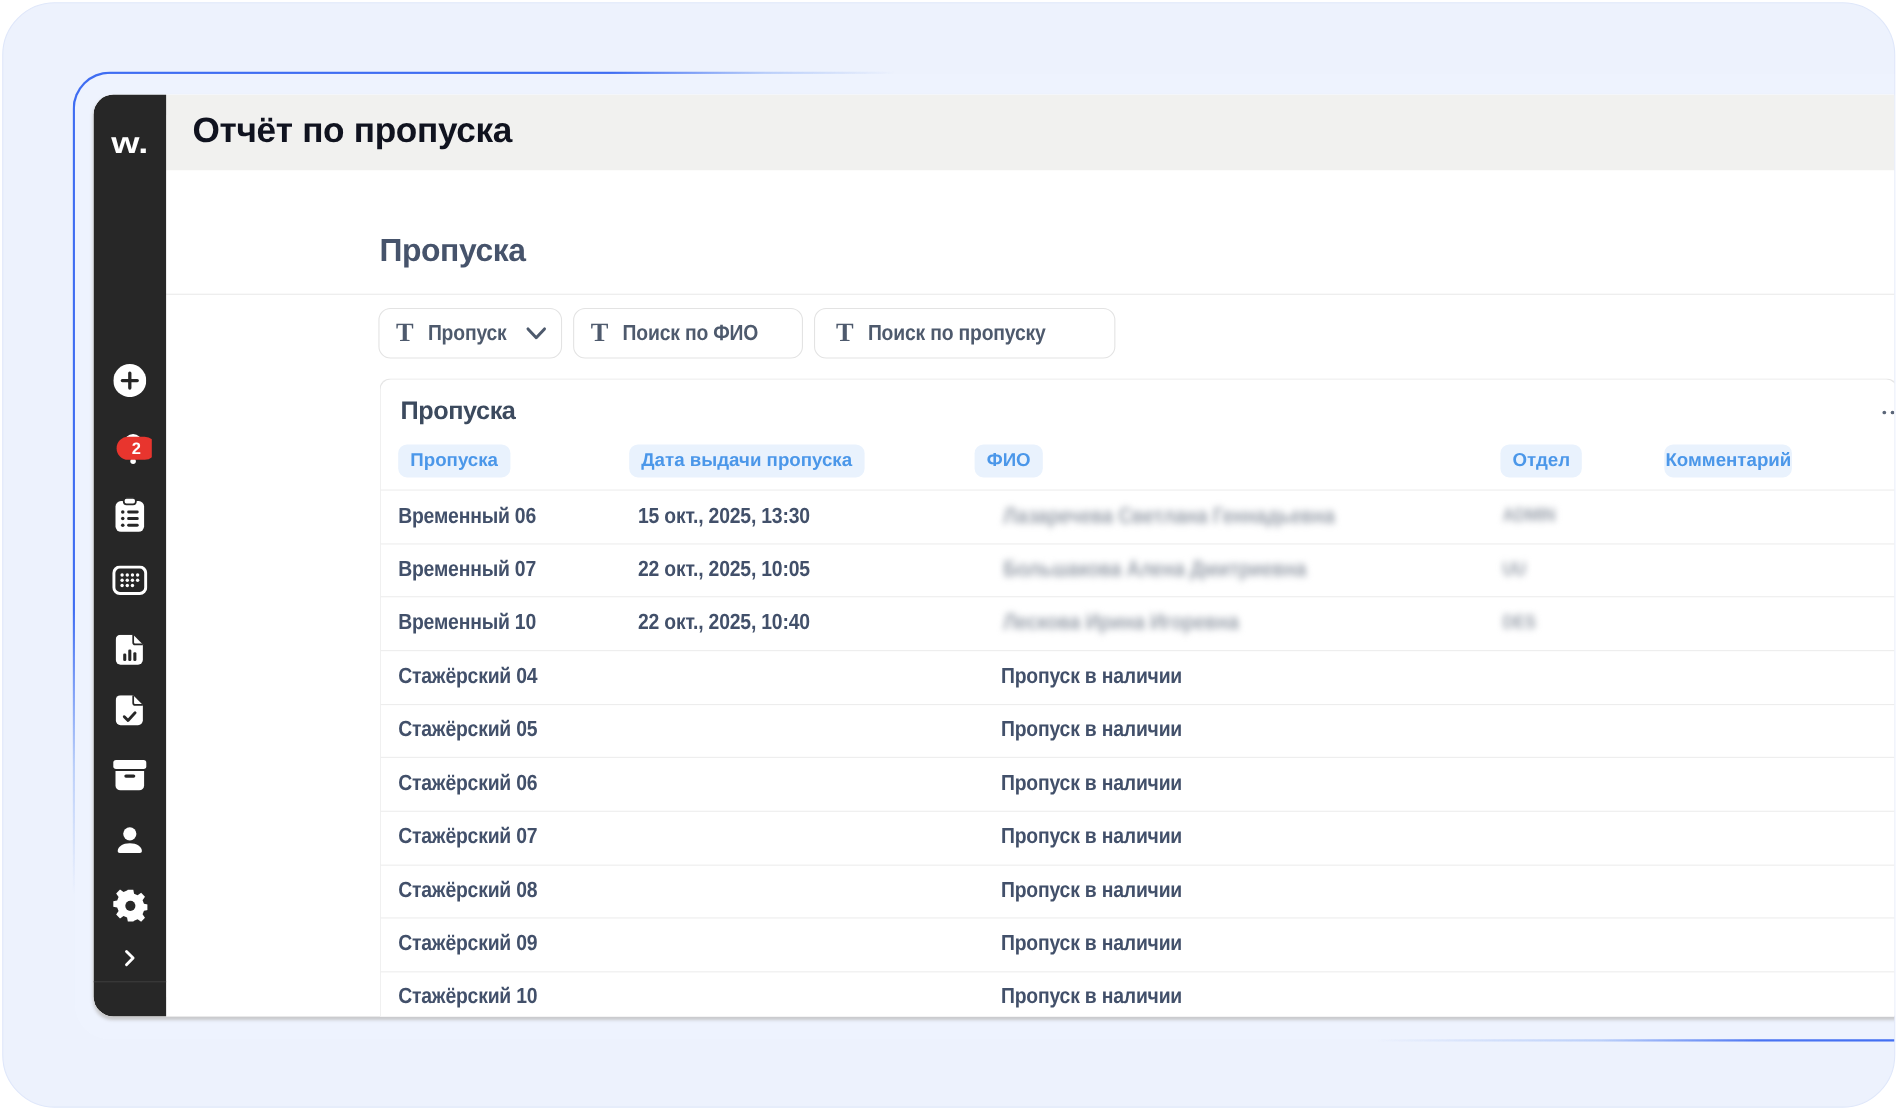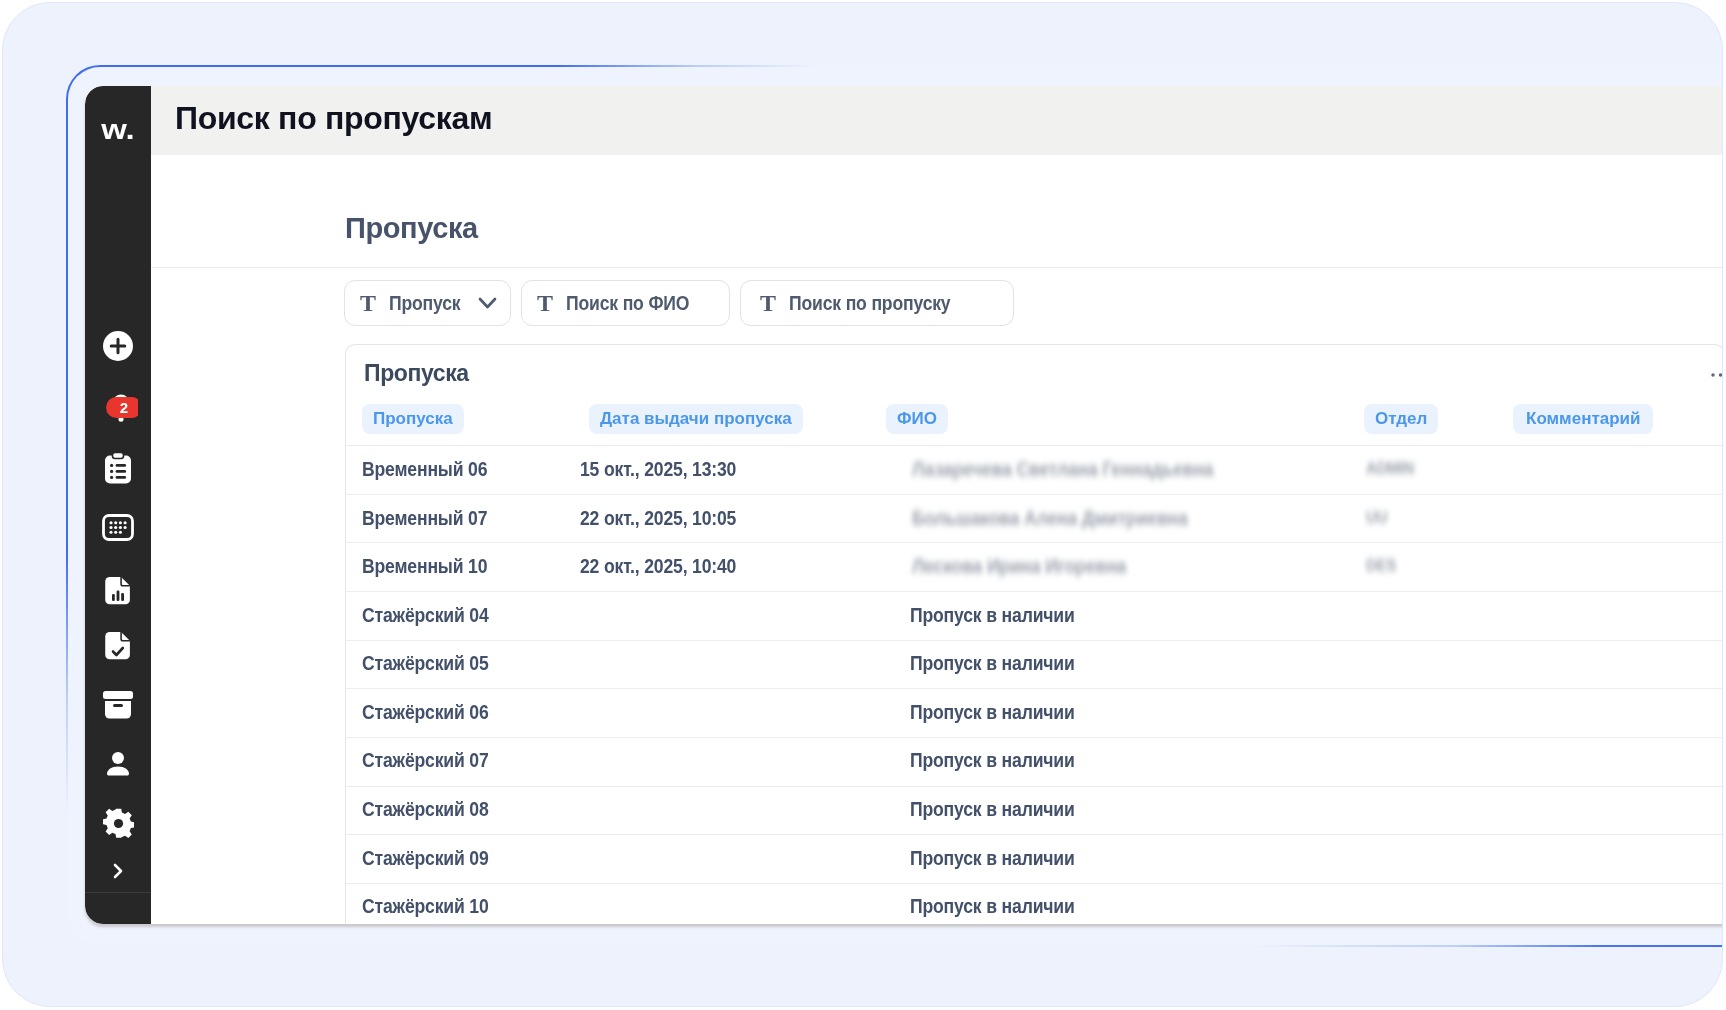--- a/index.html
+++ b/index.html
@@ -49,21 +49,21 @@
   .rowline { position:absolute; left:0; width:1379px; height:1px; background:#ededed; }
   .cell { position:absolute; font-size:20px; font-weight:700; color:#42506a; letter-spacing:-0.2px; line-height:24px; transform:scaleX(0.88); transform-origin:0 50%; }
   .blur { color:#99a0ab; filter:blur(3.2px); }
 </style>
 </head>
 <body>
   <div class="outer">
     <div class="window"></div>
     <div class="app">
       <div class="hdr">
-        <div class="hdr-title">Поиск по пропускам</div>
+        <div class="hdr-title">Отчёт по пропуска</div>
       </div>
       <div class="content">
         <div class="page-title">Пропуска</div>
         <div class="divider"></div>
         <div class="fchip" style="left:193px; width:167px;">
           <span class="ticon">T</span>
           <span class="fl">Пропуск</span>
           <svg width="19" height="14" viewBox="0 0 19 14" style="position:absolute; right:13px; top:16px;">
             <path d="M2 2l7.5 8L17 2" fill="none" stroke="#4e5a6d" stroke-width="2.7" stroke-linecap="round" stroke-linejoin="round"></path>
           </svg>
@@ -79,24 +79,24 @@
         <div class="card">
           <div class="card-title">Пропуска</div>
           <div style="position:absolute; left:1365px; top:27px;">
             <svg style="display:block" width="20" height="6" viewBox="0 0 20 6">
               <circle cx="2" cy="3" r="1.7" fill="#5b6678"></circle>
               <circle cx="9.5" cy="3" r="1.7" fill="#5b6678"></circle>
               <circle cx="17" cy="3" r="1.7" fill="#5b6678"></circle>
             </svg>
           </div>
           <div class="hchip" style="left:16px;">Пропуска</div>
-          <div class="hchip" style="left:243px;">Дата выдачи пропуска</div>
+          <div class="hchip" style="left:226px;">Дата выдачи пропуска</div>
           <div class="hchip" style="left:540px;">ФИО</div>
           <div class="hchip" style="left:1018px;">Отдел</div>
-          <div class="hchip" style="left:1167px; padding:0 13px;">Комментарий</div>
+          <div class="hchip" style="left:1167px; padding:0 1px;">Комментарий</div>
 
           <div class="rowline" style="top:100px;"></div>
           <div class="cell" style="left:16px; top:112px;">Временный 06</div>
           <div class="cell" style="left:234px; top:112px;">15 окт., 2025, 13:30</div>
           <div class="cell blur" style="left:566px; top:112px;">Лазаречева Светлана Геннадьевна</div>
           <div class="cell blur" style="left:1020px; top:112px; font-size:17px;">ADMIN</div>
 
           <div class="rowline" style="top:149px;"></div>
           <div class="cell" style="left:16px; top:161px;">Временный 07</div>
           <div class="cell" style="left:234px; top:161px;">22 окт., 2025, 10:05</div>

